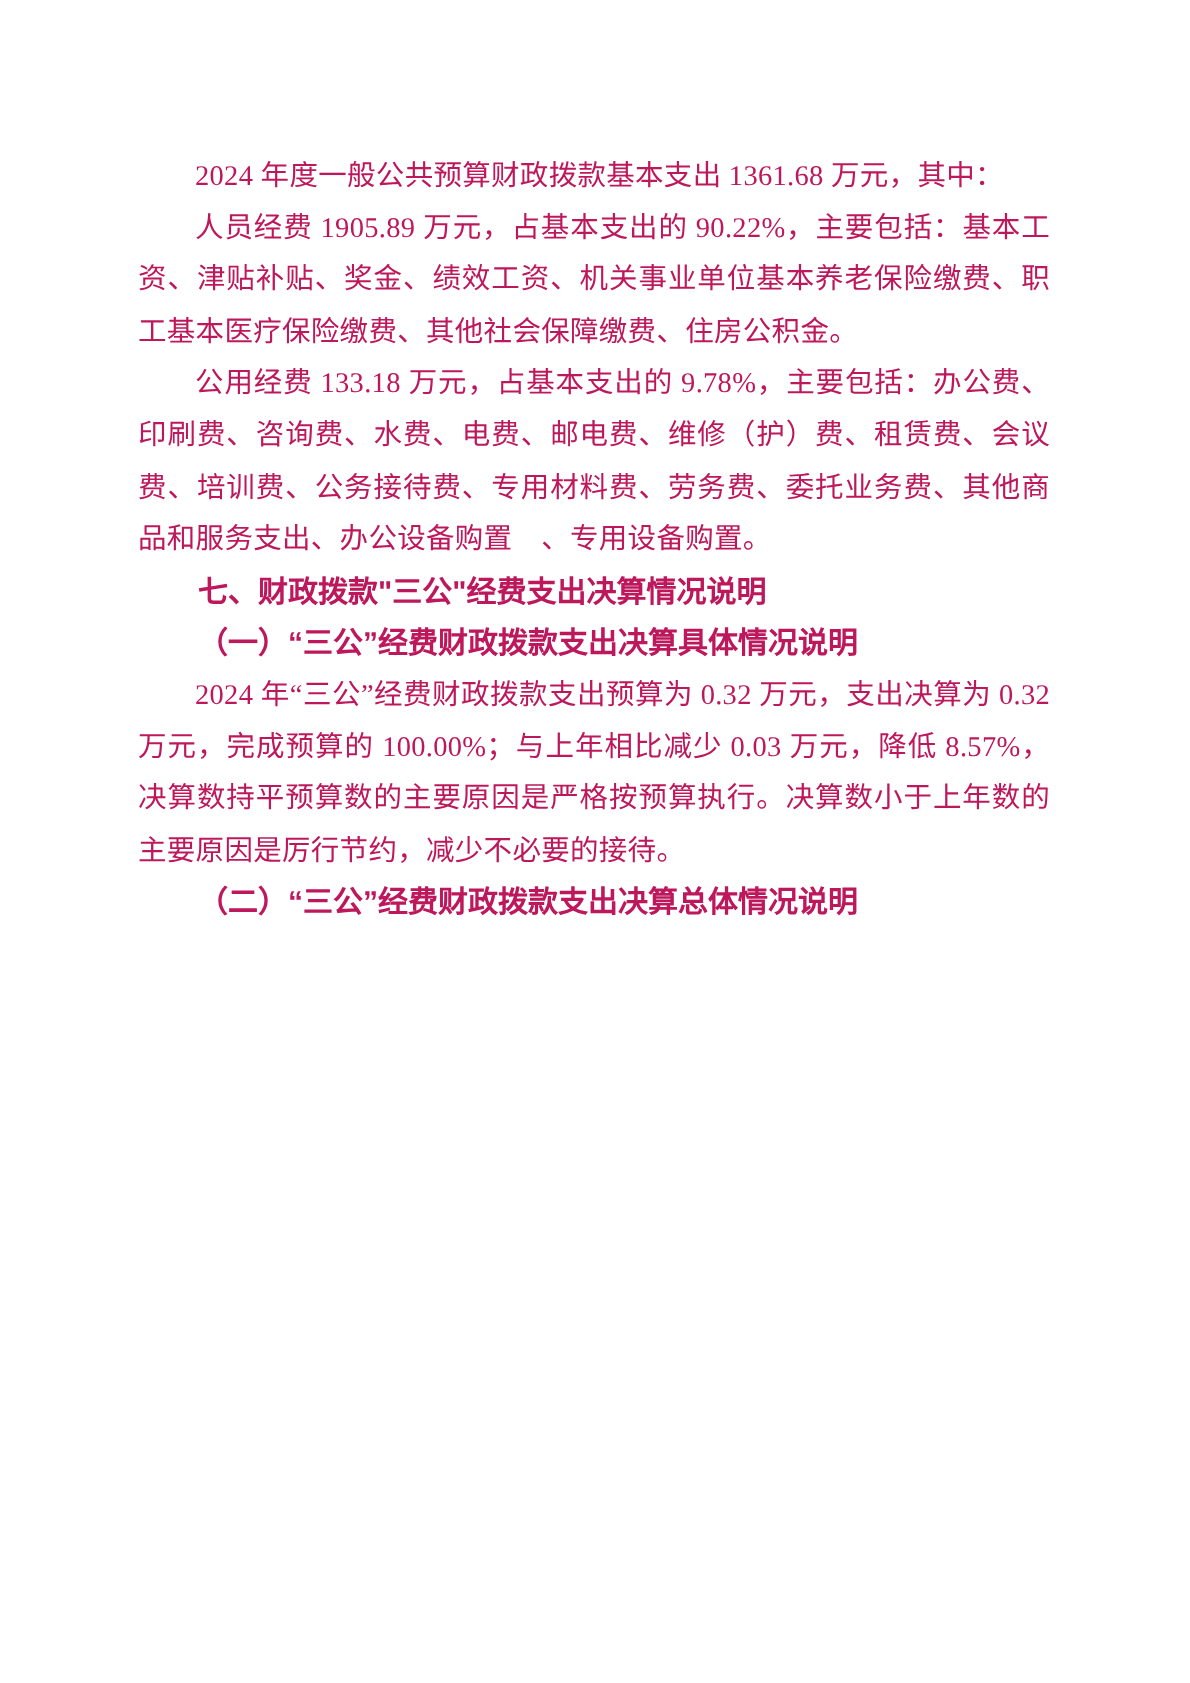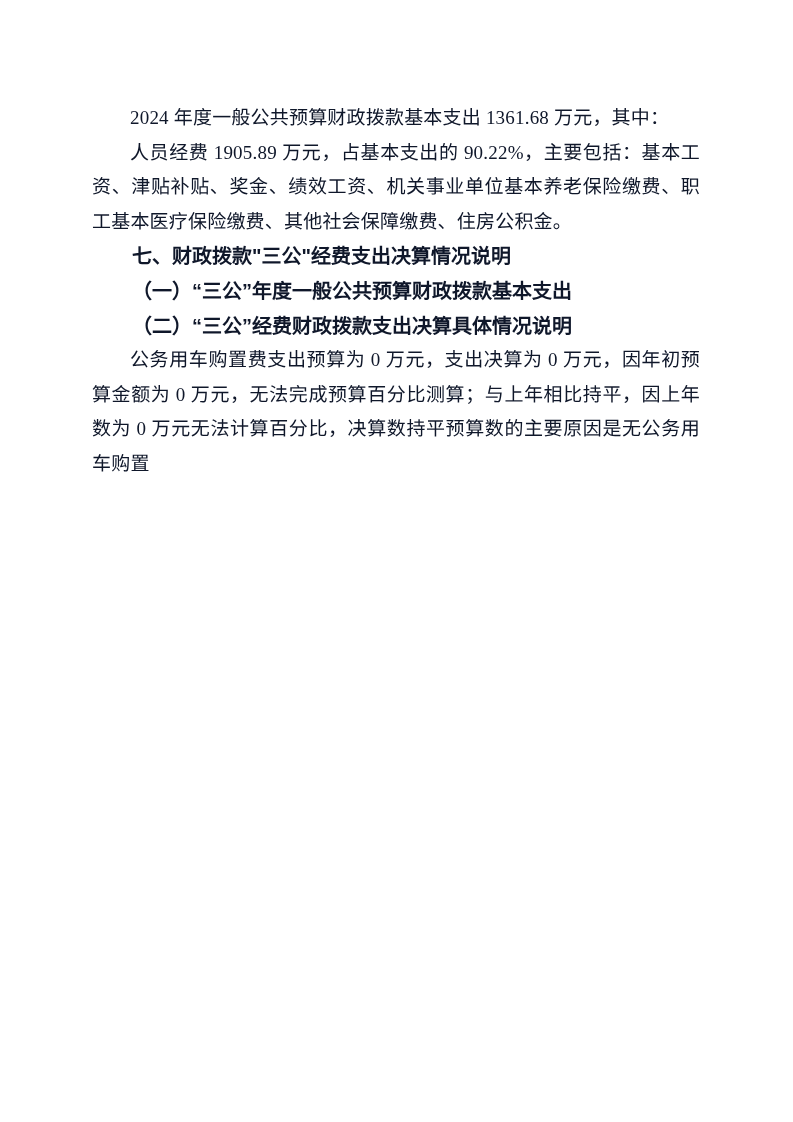--- a/index.html
+++ b/index.html
@@ -8,21 +8,21 @@
     background: #ffffff;
   }
   .page {
     position: relative;
     width: 793px;
     height: 868px;
     margin: 0;
     box-sizing: border-box;
     padding: 101px 93px 0 92px;
     background: #ffffff;
-    color: #0f172a;
+    color: #be185d;
     overflow: hidden;
   }
   .doc-text {
     font-family: "Liberation Serif", "DejaVu Serif", serif;
     font-size: 19px;
     line-height: 34.6px;
   }
   .body-para {
     margin: 0;
     text-indent: 2em;
@@ -40,17 +40,18 @@
     font-size: 20px;
     line-height: 34.6px;
   }
 </style>
 </head>
 <body>
 
 <div class="page doc-text">
   <p class="body-para">2024 年度一般公共预算财政拨款基本支出 1361.68 万元，其中：</p>
   <p class="body-para">人员经费 1905.89 万元，占基本支出的 90.22%，主要包括：基本工资、津贴补贴、奖金、绩效工资、机关事业单位基本养老保险缴费、职工基本医疗保险缴费、其他社会保障缴费、住房公积金。</p>
+  <p class="body-para">公用经费 133.18 万元，占基本支出的 9.78%，主要包括：办公费、印刷费、咨询费、水费、电费、邮电费、维修（护）费、租赁费、会议费、培训费、公务接待费、专用材料费、劳务费、委托业务费、其他商品和服务支出、办公设备购置　、专用设备购置。</p>
   <h2 class="heading-para">七、财政拨款"三公"经费支出决算情况说明</h2>
-  <h3 class="heading-para">（一）“三公”年度一般公共预算财政拨款基本支出</h3>
-  <h3 class="heading-para">（二）“三公”经费财政拨款支出决算具体情况说明</h3>
-  <p class="body-para">公务用车购置费支出预算为 0 万元，支出决算为 0 万元，因年初预算金额为 0 万元，无法完成预算百分比测算；与上年相比持平，因上年数为 0 万元无法计算百分比，决算数持平预算数的主要原因是无公务用车购置</p>
+  <h3 class="heading-para">（一）“三公”经费财政拨款支出决算具体情况说明</h3>
+  <p class="body-para">2024 年“三公”经费财政拨款支出预算为 0.32 万元，支出决算为 0.32 万元，完成预算的 100.00%；与上年相比减少 0.03 万元，降低 8.57%，决算数持平预算数的主要原因是严格按预算执行。决算数小于上年数的主要原因是厉行节约，减少不必要的接待。</p>
+  <h3 class="heading-para">（二）“三公”经费财政拨款支出决算总体情况说明</h3>
 </div>
 
 </body></html>

